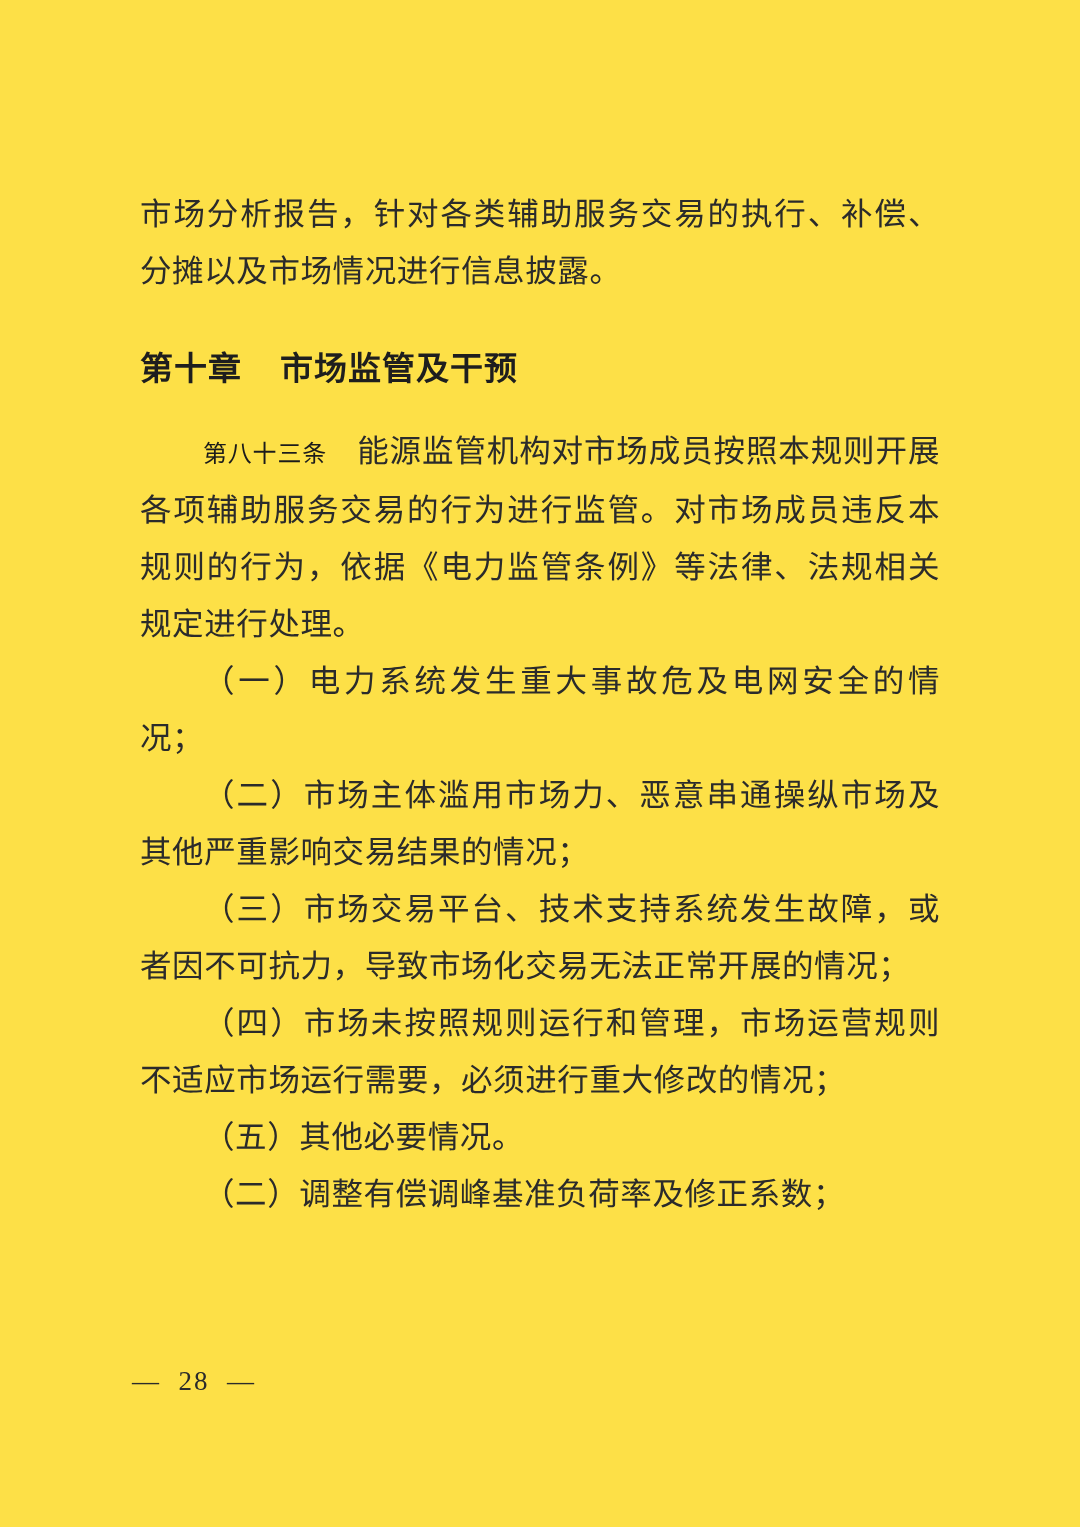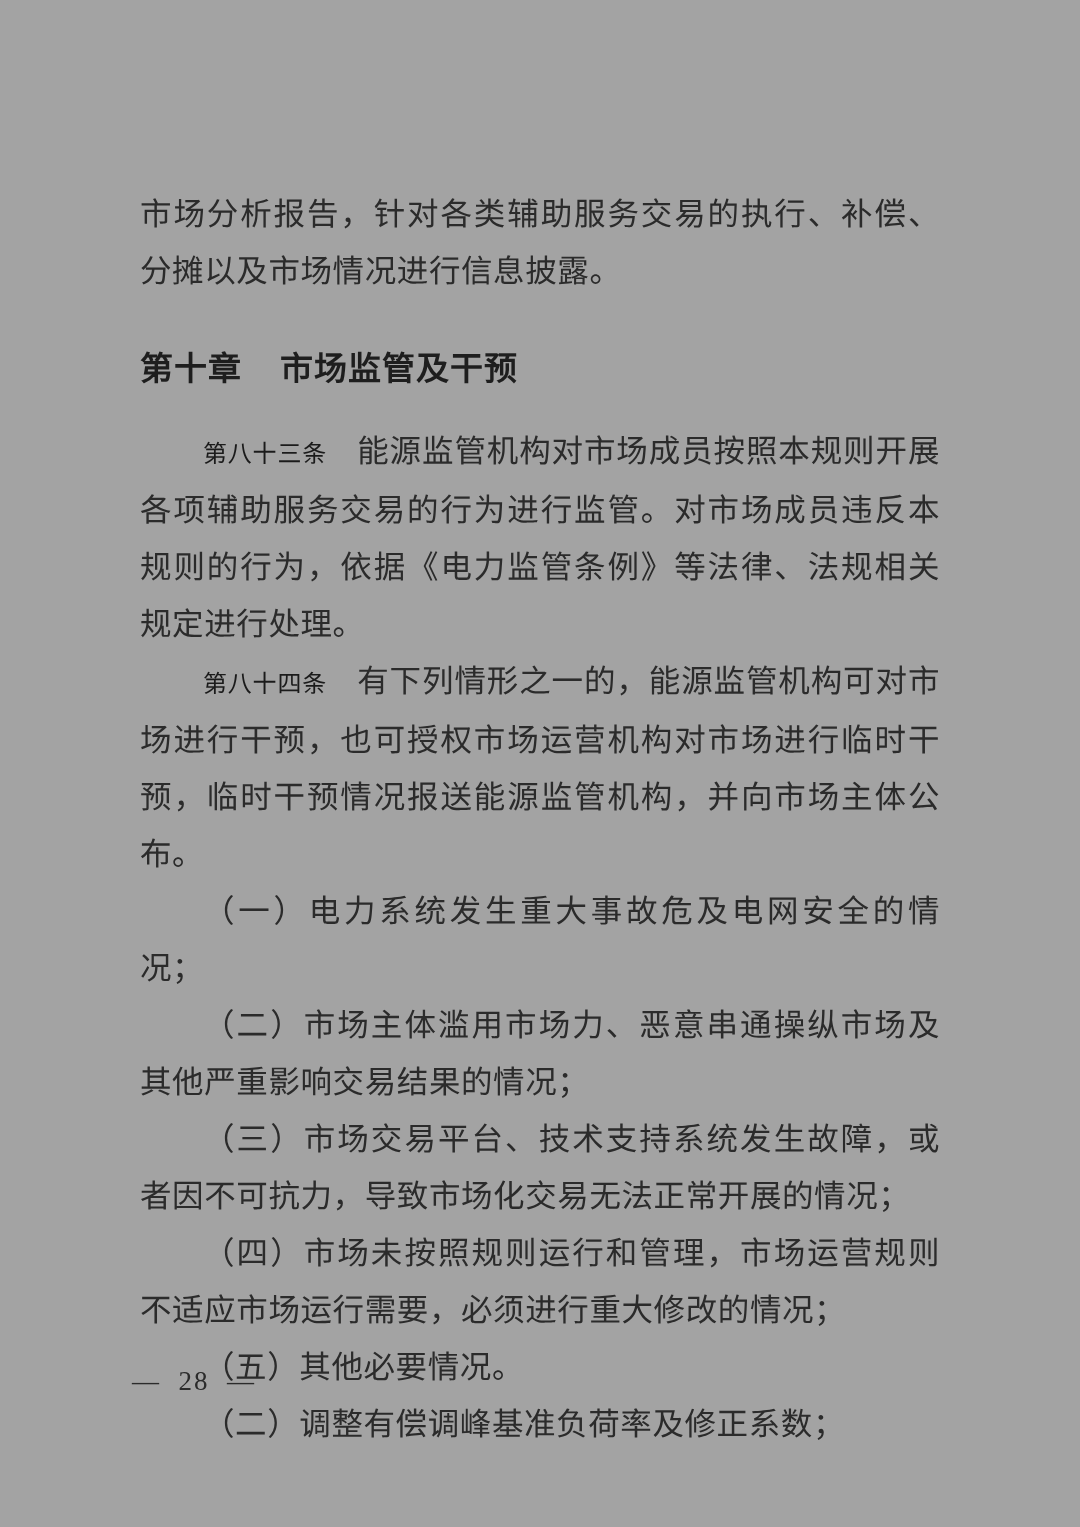--- a/index.html
+++ b/index.html
@@ -6,21 +6,21 @@
   html, body {
     margin: 0;
     padding: 0;
     background: #ffffff;
   }
 
   .page {
     position: relative;
     width: 1080px;
     height: 1527px;
-    background: #a3a3a3;
+    background: #fde047;
     box-sizing: border-box;
     overflow: hidden;
     font-family: "Liberation Serif", "DejaVu Serif", serif;
     color: #2b2b2b;
   }
 
   
   .content {
     position: absolute;
     left: 140px;
@@ -110,23 +110,20 @@
     <h2 class="chapter-heading">
       <span>第十章</span><span class="gap"></span><span>市场监管及干预</span>
     </h2>
 
     <div class="spacer-md"></div>
 
     <p class="para indent">
       <span class="art-no">第八十三条</span><span class="art-gap"></span><span>能源监管机构对市场成员按照本规则开展各项辅助服务交易的行为进行监管。对市场成员违反本规则的行为，依据《电力监管条例》等法律、法规相关规定进行处理。</span>
     </p>
 
-    <p class="para indent">
-      <span class="art-no">第八十四条</span><span class="art-gap"></span><span>有下列情形之一的，能源监管机构可对市场进行干预，也可授权市场运营机构对市场进行临时干预，临时干预情况报送能源监管机构，并向市场主体公布。</span>
-    </p>
 
     <p class="para indent">（一）电力系统发生重大事故危及电网安全的情况；</p>
     <p class="para indent">（二）市场主体滥用市场力、恶意串通操纵市场及其他严重影响交易结果的情况；</p>
     <p class="para indent">（三）市场交易平台、技术支持系统发生故障，或者因不可抗力，导致市场化交易无法正常开展的情况；</p>
     <p class="para indent">（四）市场未按照规则运行和管理，市场运营规则不适应市场运行需要，必须进行重大修改的情况；</p>
     <p class="para indent">（五）其他必要情况。</p>
 
 
     <p class="para indent">（二）调整有偿调峰基准负荷率及修正系数；</p>
 

